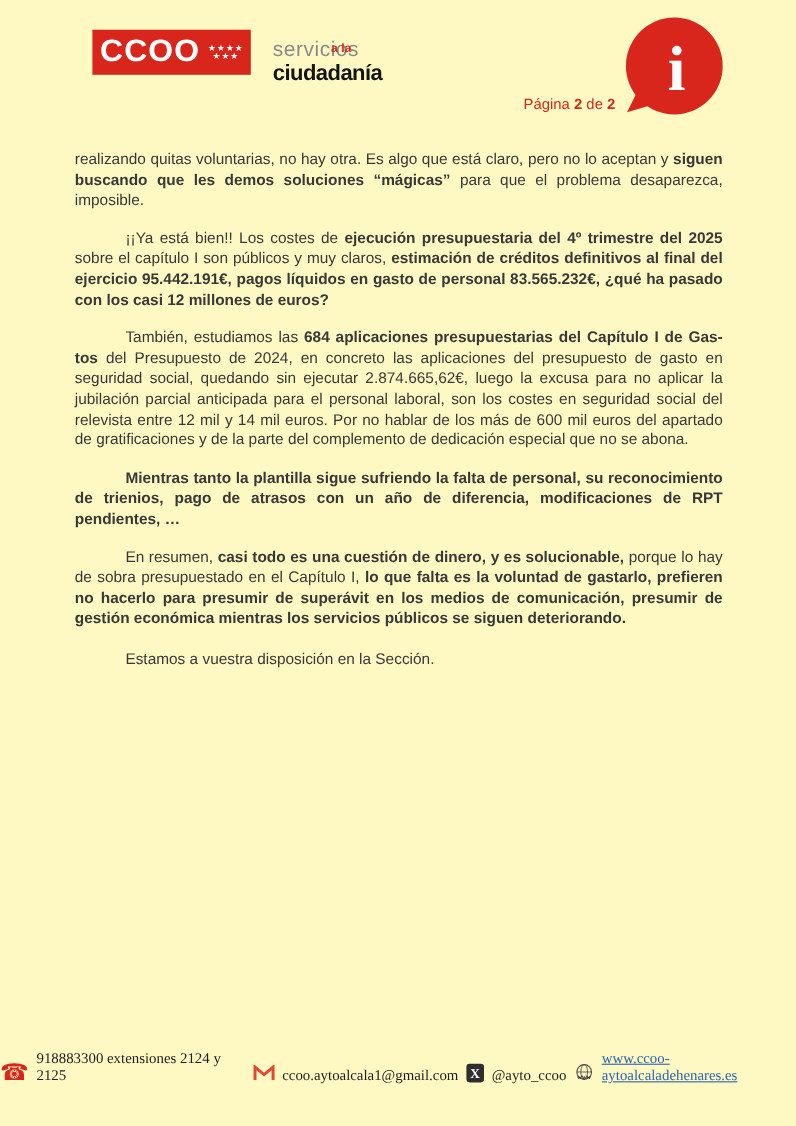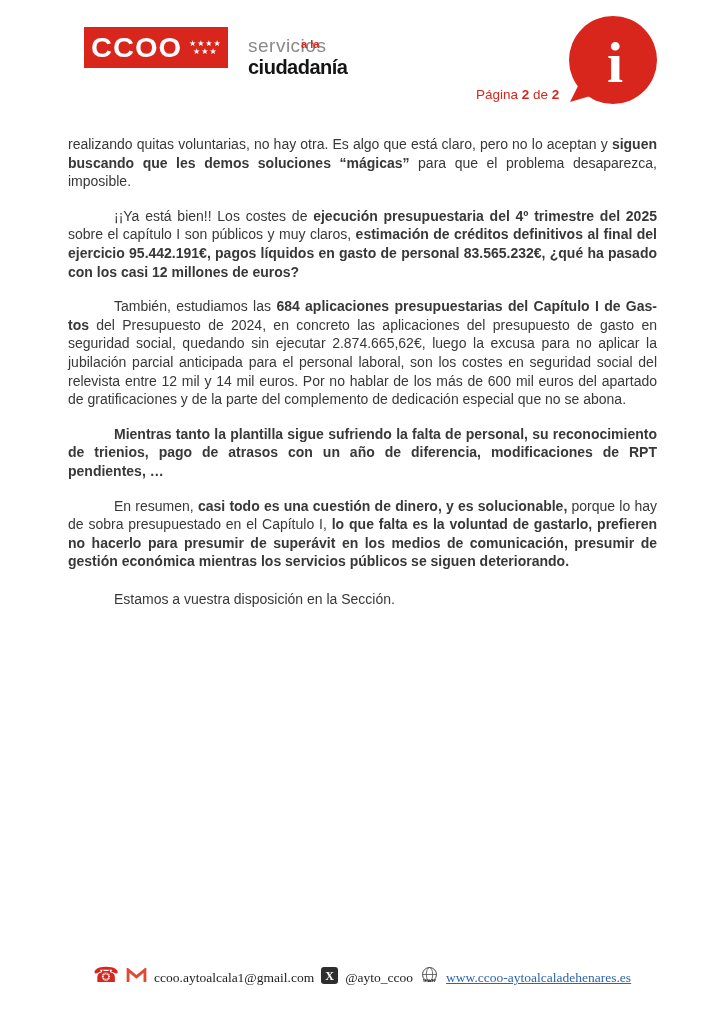--- a/index.html
+++ b/index.html
@@ -4,21 +4,21 @@
 <style>
   :root{
     --accent:#d9261c;
     --gmail_red:#e04a35;
     --link_blue:#2e64ad;
     --x_dark:#2e2e2e;
   }
   *{box-sizing:border-box;}
   html,body{margin:0;padding:0;background:#e8e8e8;}
   .page{
-    position:relative;width:724px;height:1024px;margin:0 auto;background:#ffffff;
+    position:relative;width:724px;height:1024px;margin:0 auto;background:#fef9c3;
     overflow:hidden;font-family:"Liberation Sans",sans-serif;
   }
   
   .ccoo-logo{
     position:absolute;left:84px;top:27px;width:144px;height:41px;
     background:var(--accent);display:flex;align-items:center;padding-left:7px;
   }
   .ccoo-text{
     color:#fff;font-weight:bold;font-size:29px;letter-spacing:1px;line-height:1;
     transform:scaleY(.97);
@@ -96,20 +96,21 @@
     <p><span>realizando quitas voluntarias, no hay otra. Es algo que está claro, pero no lo aceptan y </span><span class="b">siguen buscando que les demos soluciones “mágicas”</span><span> para que el problema desapa­rezca, imposible.</span></p>
     <p class="indent"><span>¡¡Ya está bien!! Los costes de </span><span class="b">ejecución presupuestaria del 4º trimestre del 2025</span><span> sobre el capítulo I son públicos y muy claros, </span><span class="b">estimación de créditos definitivos al final del ejercicio 95.442.191€, pagos líquidos en gasto de personal 83.565.232€, ¿qué ha pasado con los casi 12 millones de euros?</span></p>
     <p class="indent"><span>También, estudiamos las </span><span class="b">684 aplicaciones presupuestarias del Capítulo I de Gas­tos</span><span> del Presupuesto de 2024, en concreto las aplicaciones del presupuesto de gasto en seguridad social, quedando sin ejecutar 2.874.665,62€, luego la excusa para no aplicar la jubilación parcial anticipada para el personal laboral, son los costes en seguridad social del relevista entre 12 mil y 14 mil euros. Por no hablar de los más de 600 mil euros del apartado de gratificaciones y de la parte del complemento de dedicación especial que no se abona.</span></p>
     <p class="indent"><span class="b">Mientras tanto la plantilla sigue sufriendo la falta de personal, su reconoci­miento de trienios, pago de atrasos con un año de diferencia, modificaciones de RPT pendientes, …</span></p>
     <p class="indent"><span>En resumen, </span><span class="b">casi todo es una cuestión de dinero, y es solucionable,</span><span> porque lo hay de sobra presupuestado en el Capítulo I, </span><span class="b">lo que falta es la voluntad de gastarlo, prefieren no hacerlo para presumir de superávit en los medios de comunicación, pre­sumir de gestión económica mientras los servicios públicos se siguen deteriorando.</span></p>
     <p class="indent gap"><span>Estamos a vuestra disposición en la Sección.</span></p>
   </main>
 
   <footer>
     <span class="phone-glyph">☎</span>
+    <span class="f-text">918883300 extensiones 2124 y 2125</span>
     <svg class="gmail" width="21" height="15" viewBox="0 0 22 16" xmlns="http://www.w3.org/2000/svg">
       <path d="M2 15 V2 L11 9.5 L20 2 V15" fill="none" style="stroke:var(--gmail_red)" stroke-width="3"></path>
     </svg>
     <span class="f-text">ccoo.aytoalcala1@gmail.com</span>
     <span class="x-badge">X</span>
     <span class="f-text">@ayto_ccoo</span>
     <svg class="globe" width="19" height="19" viewBox="0 0 19 19" xmlns="http://www.w3.org/2000/svg">
       <circle cx="9.5" cy="8.5" r="7" fill="none" stroke="#4a4a4a" stroke-width="1"></circle>
       <ellipse cx="9.5" cy="8.5" rx="3.2" ry="7" fill="none" stroke="#4a4a4a" stroke-width="0.8"></ellipse>
       <line x1="2.5" y1="8.5" x2="16.5" y2="8.5" stroke="#4a4a4a" stroke-width="0.8"></line>

